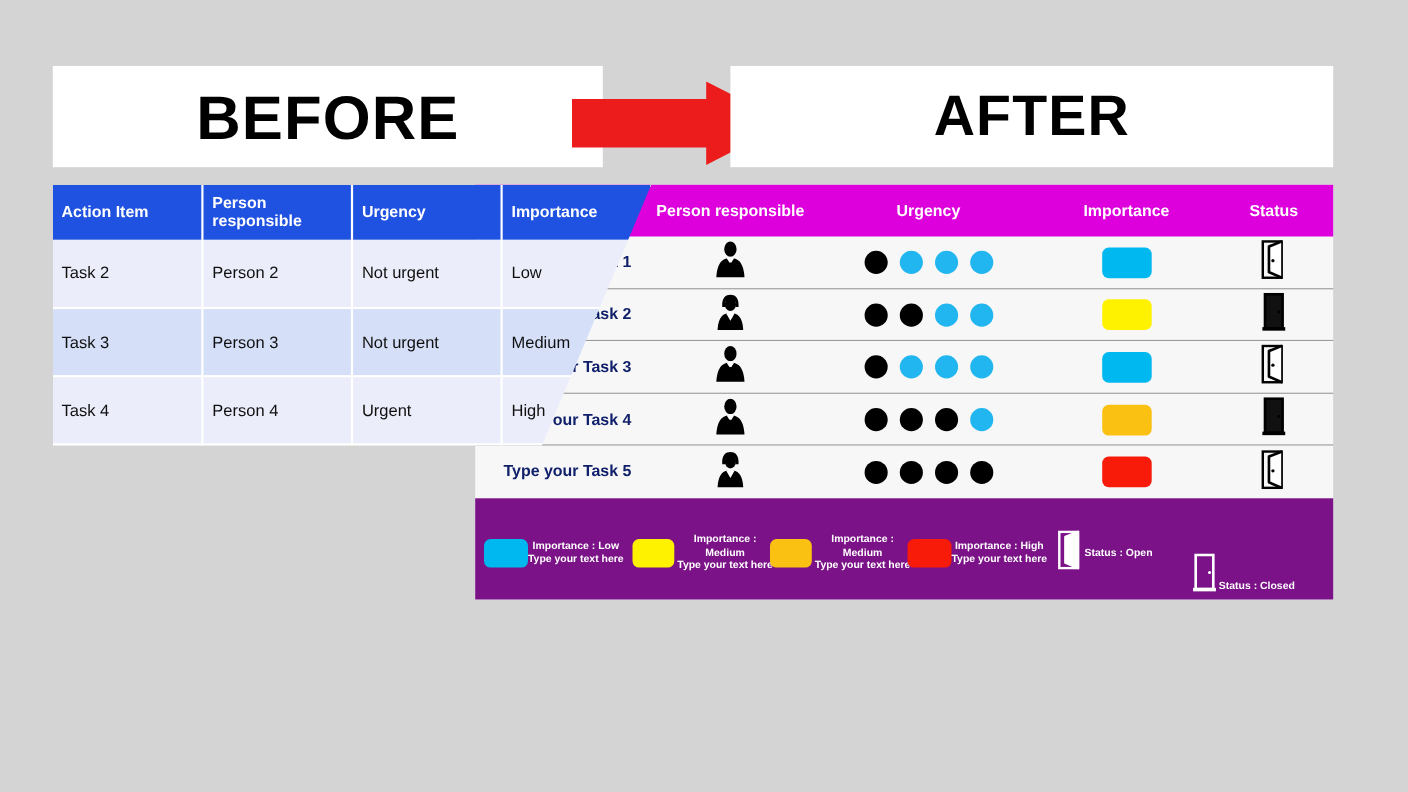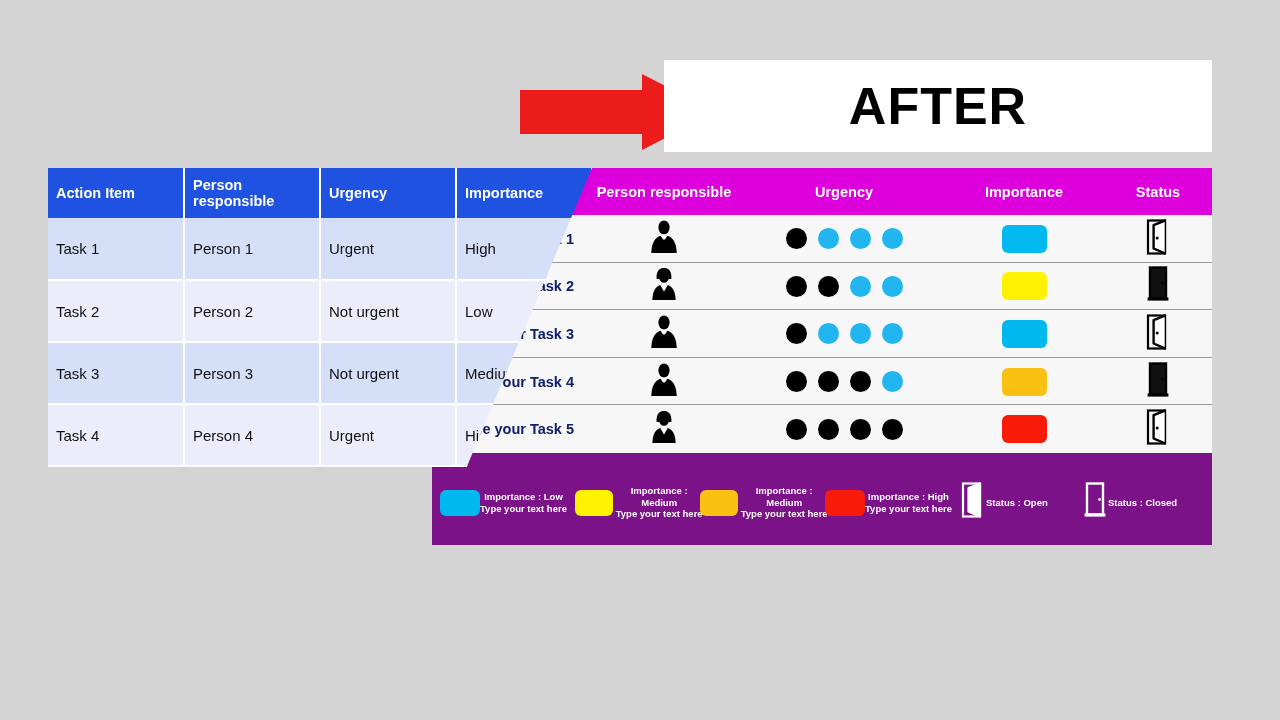--- a/index.html
+++ b/index.html
@@ -106,20 +106,23 @@
   }
   .bt tr.odd td{background:#d5dff8;}
   .bt tr.even td{background:#ecedfa;}
   .col0{width:136px;} .col1{width:136px;} .col2{width:136px;} .col3{width:136px;}
 </style>
 </head>
 <body>
 
 <div id="stage">
 
+  <div class="hdr-before">
+    <span class="txt">BEFORE</span>
+  </div>
 
   <div class="arrow-wrap">
     <svg width="196" height="76" viewBox="0 0 196 76">
       <polygon points="0,16 122,16 122,0 196,38 122,76 122,60 0,60" fill="#ec1c1c"></polygon>
     </svg>
   </div>
 
   <div class="hdr-after">
     <span class="txt">AFTER</span>
   </div>
@@ -310,21 +313,21 @@
           <div class="leg-icon">
             <svg width="26" height="36" viewBox="0 0 26 36">
               <rect x="3" y="1.5" width="17" height="33" fill="none" stroke="#fff" stroke-width="2.2"></rect>
               <path d="M20 1.5 L20 34.5 L8.5 29.5 L8.5 6 Z" fill="#fff" stroke="#fff" stroke-width="2.2" stroke-linejoin="round"></path>
               <path d="M19.7 3 L19.7 33 L9.8 28.7 L9.8 7 Z" fill="#fff"></path>
               <circle cx="12.2" cy="19" r="1.5" fill="#fff"></circle>
             </svg>
           </div>
           <div class="leg-lbl">Status : Open</div>
         </div>
-        <div class="leg-item" style="left: 650px;">
+        <div class="leg-item" style="left: 650px; align-items: flex-end;">
           <div class="leg-icon">
             <svg width="26" height="36" viewBox="0 0 26 36">
               <rect x="5" y="1.5" width="16" height="31" fill="#7b1287" stroke="#fff" stroke-width="2.4"></rect>
               <rect x="2.6" y="31.4" width="20.8" height="3.2" fill="#fff"></rect>
               <circle cx="17.6" cy="17.5" r="1.4" fill="#fff"></circle>
             </svg>
           </div>
           <div class="leg-lbl">Status : Closed</div>
         </div>
       </div>
@@ -340,26 +343,20 @@
       </colgroup>
       <thead>
         <tr>
           <th>Action Item</th>
           <th>Person responsible</th>
           <th>Urgency</th>
           <th>Importance</th>
         </tr>
       </thead>
       <tbody id="before-body">
-          <tr class="odd">
-            <td>Task 1</td>
-            <td>Person 1</td>
-            <td>Urgent</td>
-            <td>High</td>
-          </tr>
           <tr class="even">
             <td>Task 2</td>
             <td>Person 2</td>
             <td>Not urgent</td>
             <td>Low</td>
           </tr>
           <tr class="odd">
             <td>Task 3</td>
             <td>Person 3</td>
             <td>Not urgent</td>

